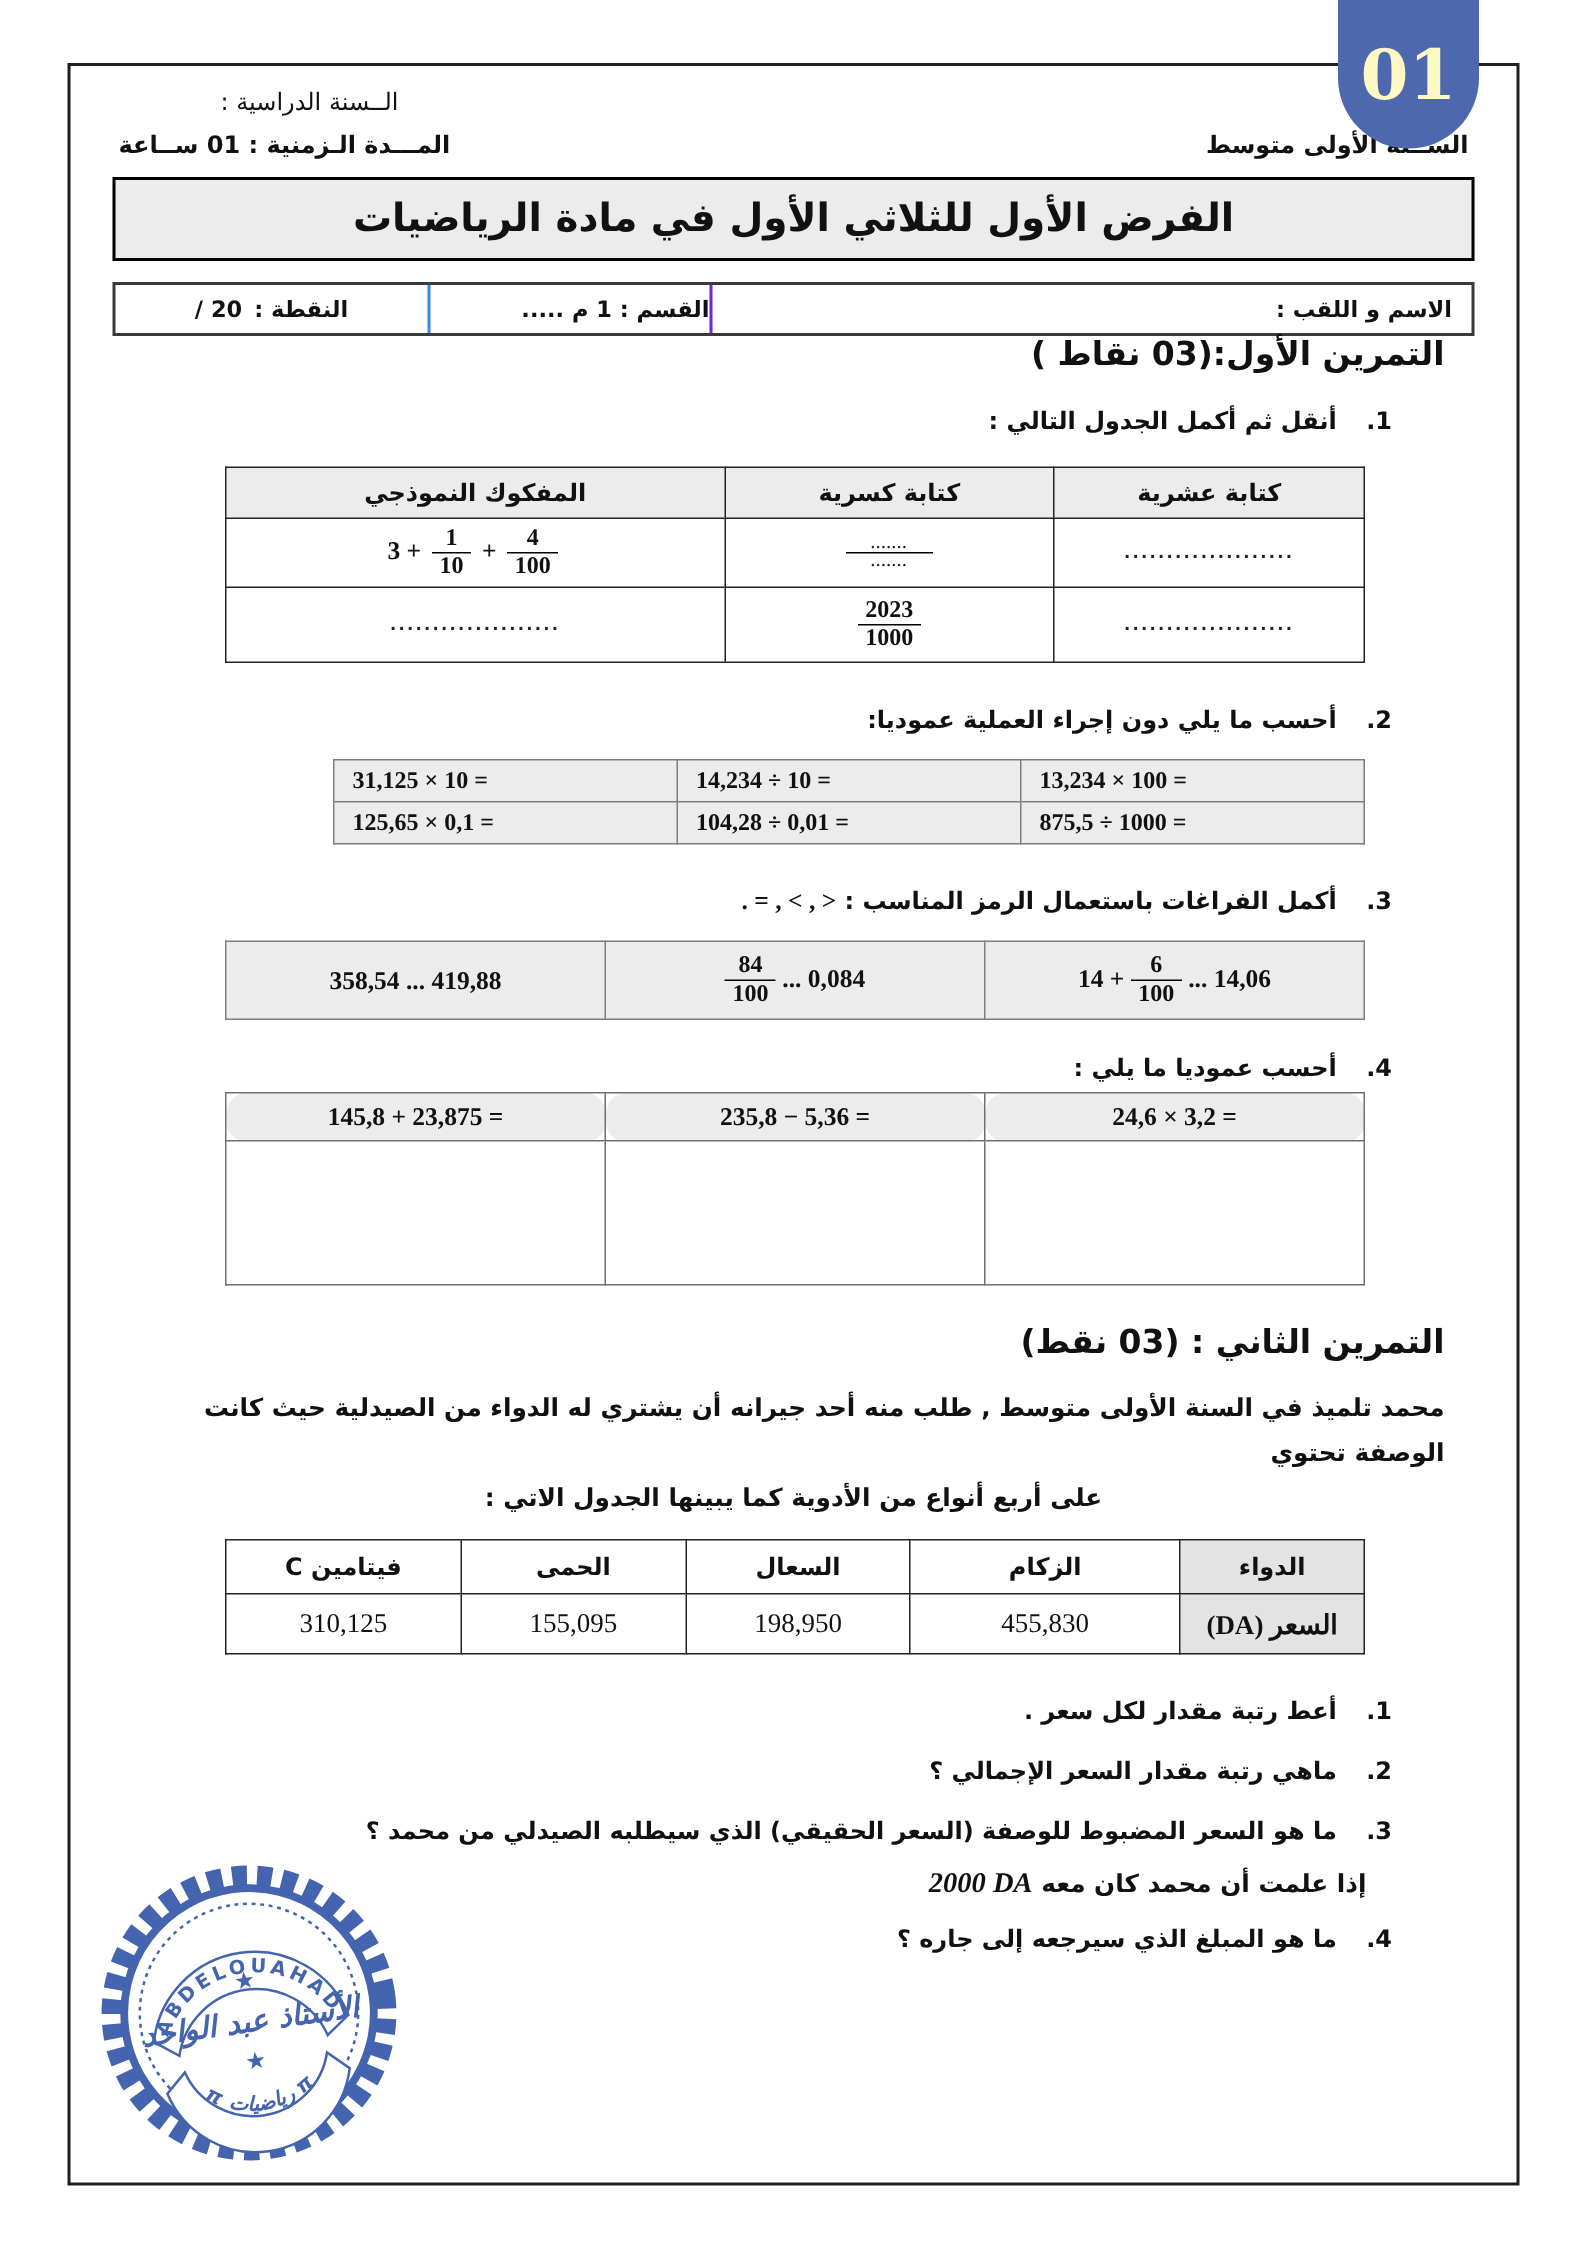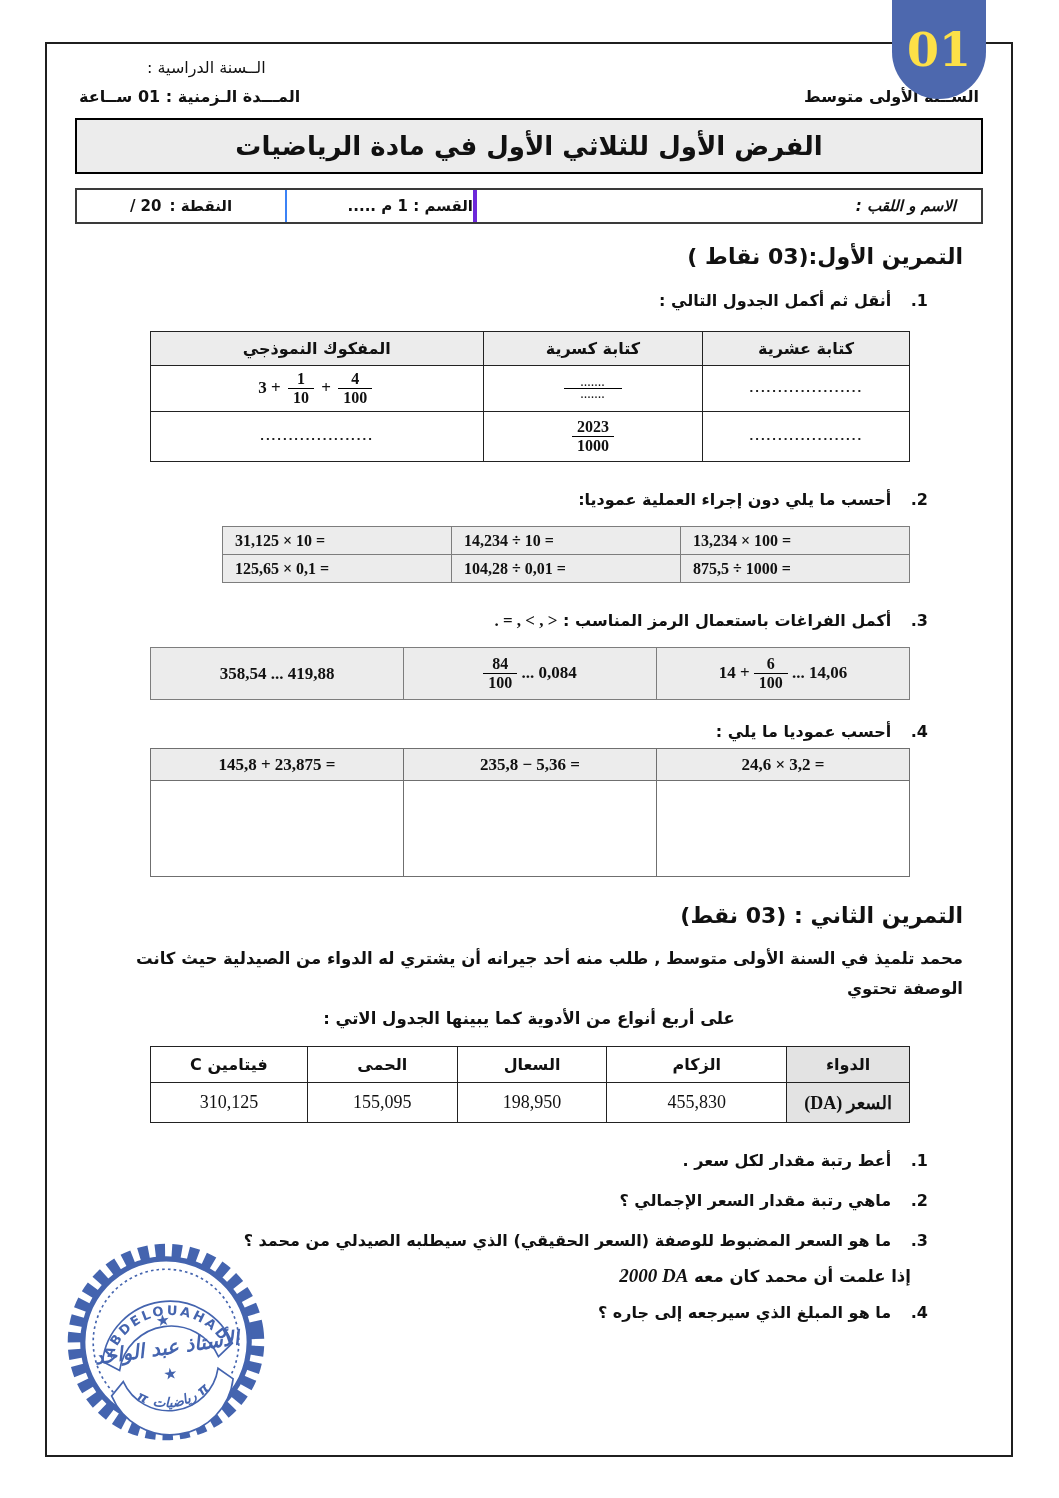--- a/index.html
+++ b/index.html
@@ -21,21 +21,21 @@
     padding: 0 28px;
   }
   
   .badge {
     position: absolute;
     left: 892px; top: 0;
     width: 94px; height: 99px;
     background: #4d68ae;
     border-radius: 0 0 47px 47px;
     display: flex; align-items: center; justify-content: center;
-    color: #fde047;
+    color: #fef9c3;
     font-family: "DejaVu Serif", serif;
     font-weight: bold; font-size: 46px;
     z-index: 6;
   }
   .republic {
     margin-top: 24px;
     text-align: center;
     font-weight: bold; font-size: 17px;
     direction: rtl;
   }
@@ -62,27 +62,26 @@
     direction: rtl;
   }
   .info-bar {
     margin-top: 14px;
     height: 36px;
     border: 2px solid #3a3a3a;
     display: flex; direction: rtl;
     font-weight: bold; font-size: 15px;
   }
   .info-bar .cell { display: flex; align-items: center; }
-  .cell-name { flex: 1; padding-right: 25px; border-left: 4px solid #6d28d9; font-style: italic; }
+  .cell-name { flex: 1; padding-right: 13px; border-left: 2px solid #6d28d9; }
   .cell-class { width: 188px; justify-content: flex-start; border-left: 2px solid #3b82f6; }
   .cell-grade { width: 208px; justify-content: center; gap: 8px; }
   .grade-val { direction: ltr; unicode-bidi: isolate; }
 
   .sec-head {
-    margin-top: 20px;
     direction: rtl; text-align: right;
     padding-right: 20px;
     font-weight: bold; font-size: 22px;
   }
   .sec-head.second { margin-top: 26px; }
 
   .q {
     direction: rtl; text-align: right;
     padding-right: 55px;
     font-weight: bold; font-size: 16px;
@@ -134,21 +133,21 @@
     text-align: center; vertical-align: middle;
     font-family: "Liberation Serif", serif; font-weight: bold; font-size: 17px;
     direction: ltr;
   }
 
   
   .t4 { direction: ltr; margin: 4px 73px 0 auto; width: 760px; }
   .t4 td { width: 253px; border: 1.6px solid #6f6f6f; direction: ltr; }
   .t4 .hd td {
     height: 32px; background: #ececec; text-align: center;
-    font-family: "Liberation Serif", serif; font-weight: bold; font-size: 17px;
+    font-family: "Liberation Serif", serif; font-weight: bold; font-size: 17px; border-radius: 13px;
   }
   .t4 .work td { height: 96px; background: #fff; }
 
   
   .intro { margin-top: 16px; direction: rtl; font-weight: bold; font-size: 16.5px; line-height: 30px; }
   .intro .l1 { text-align: right; padding: 0 20px; }
   .intro .l2 { text-align: center; }
 
   
   .tmed { direction: rtl; margin: 12px 73px 0 auto; width: 760px; }

